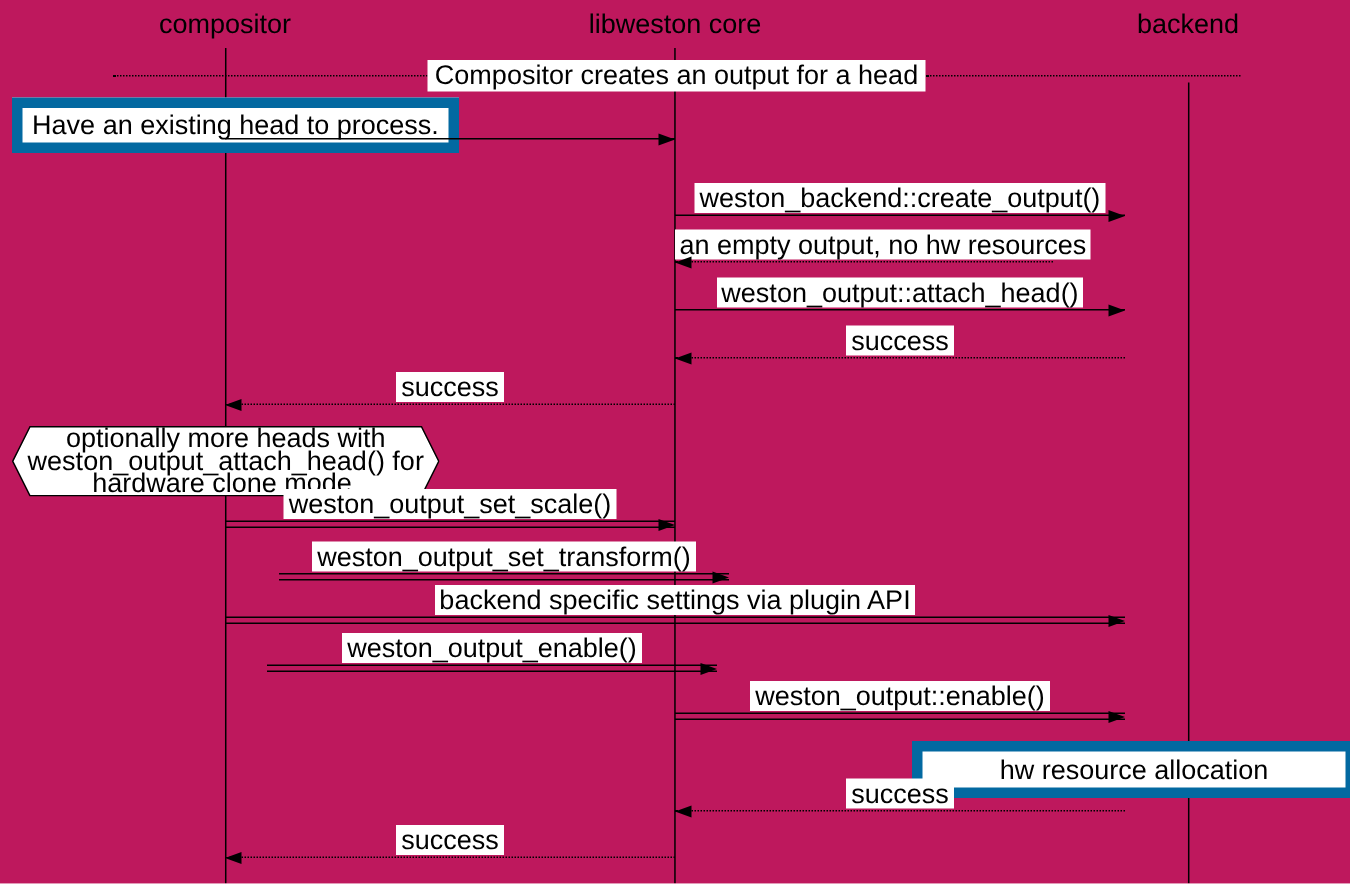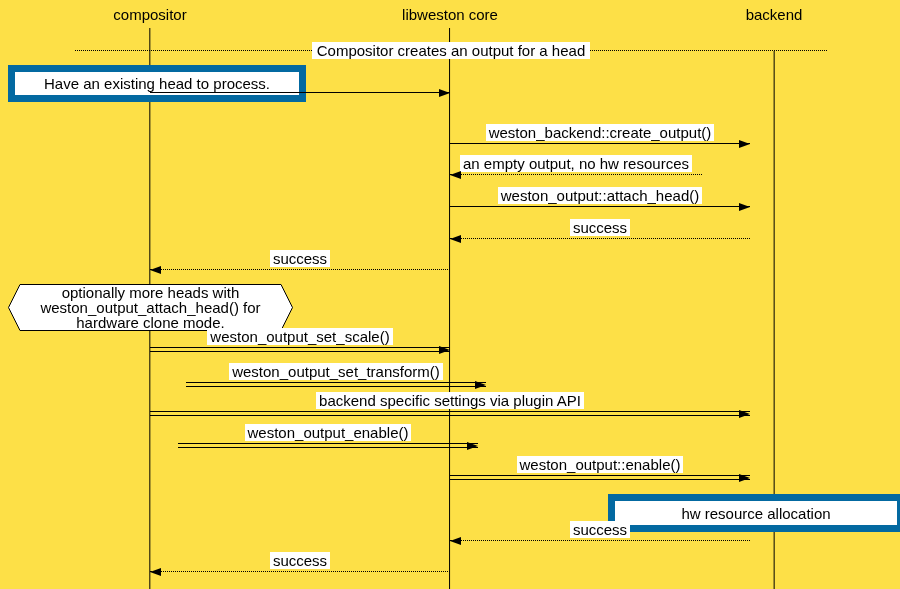--- a/index.html
+++ b/index.html
@@ -1,17 +1,17 @@
 <!DOCTYPE html>
 <html><head>
 <meta charset="utf-8">
 <style>
   html,body{margin:0;padding:0;background:#fff;}
-  .canvas{position:relative;width:900px;height:589px;background:#fde047;color:#000;
-          font-family:"Liberation Sans",sans-serif;font-size:15px;overflow:hidden;}
+  .canvas{position:relative;width:900px;height:589px;background:#be185d;color:#000;
+          font-family:"Liberation Sans",sans-serif;font-size:18px;overflow:hidden;}
 
   
   .lifeline{position:absolute;top:6px;bottom:0;transform:translateX(-50%);
             display:flex;flex-direction:column;align-items:center;}
   .ll-label{white-space:nowrap;margin-bottom:5px;}
   .ll-line{flex:1;width:0;border-left:1px solid #000;}
 
   
   .divider{position:absolute;display:flex;align-items:center;height:13px;}
   .divider .seg{flex:1;height:0;border-top:1px dotted #000;}
@@ -46,21 +46,21 @@
 <div class="canvas">
 
   <div class="lifeline" style="left:150px;">
     <div class="ll-label">compositor</div>
     <div class="ll-line"></div>
   </div>
   <div class="lifeline" style="left:450px;">
     <div class="ll-label">libweston core</div>
     <div class="ll-line"></div>
   </div>
-  <div class="lifeline" style="left:774px;gap:23px;">
+  <div class="lifeline" style="left:792px;gap:23px;">
     <div class="ll-label">backend</div>
     <div class="ll-line"></div>
   </div>
 
   <div class="divider" style="left:75px;top:44px;width:752px;">
     <span class="seg"></span>
     <span class="txt">Compositor creates an output for a head</span>
     <span class="seg"></span>
   </div>
 

